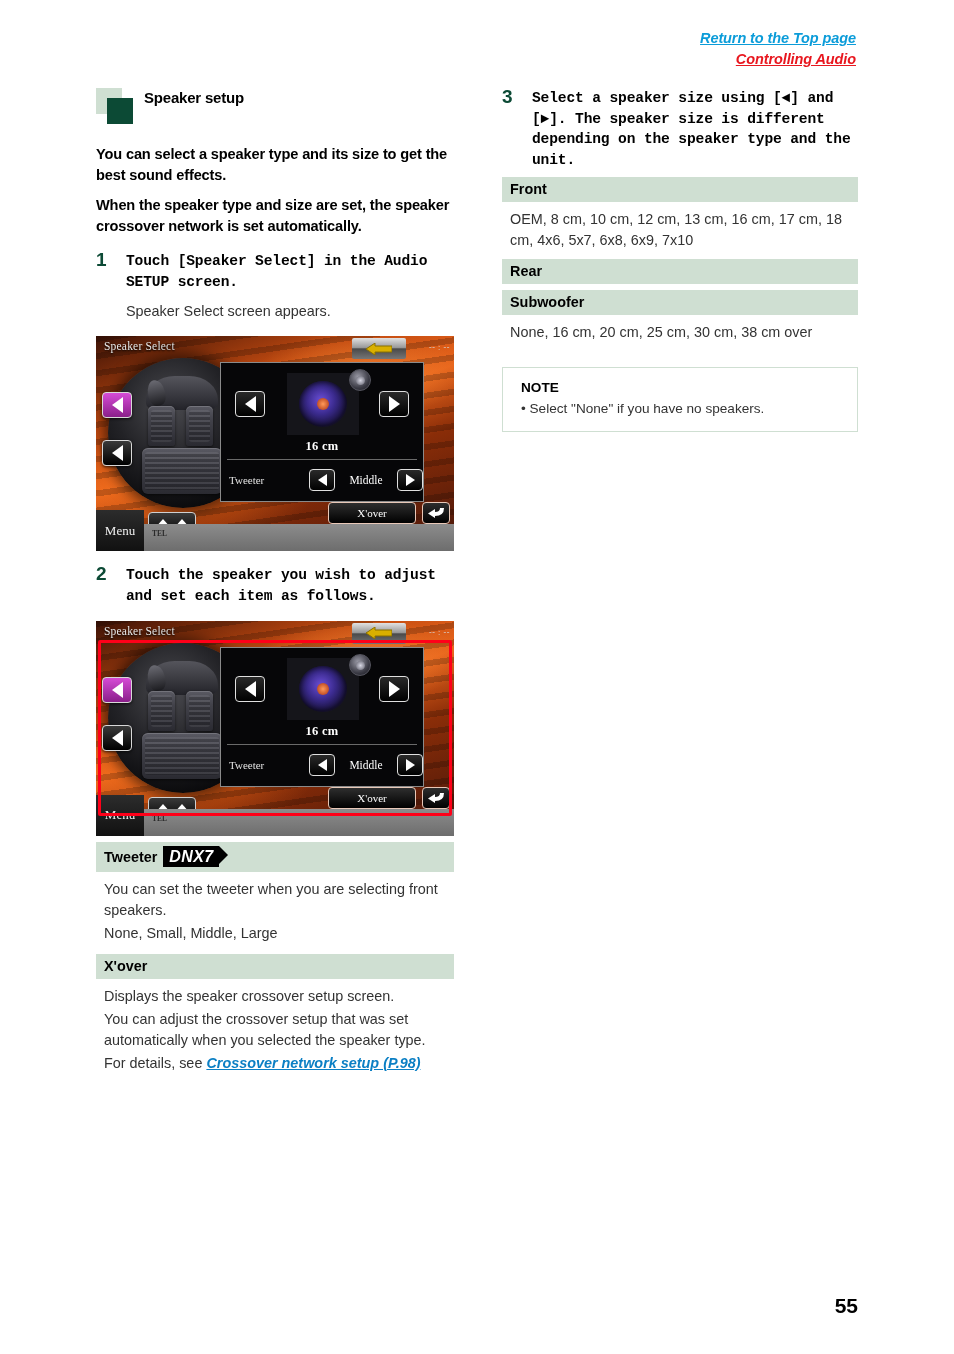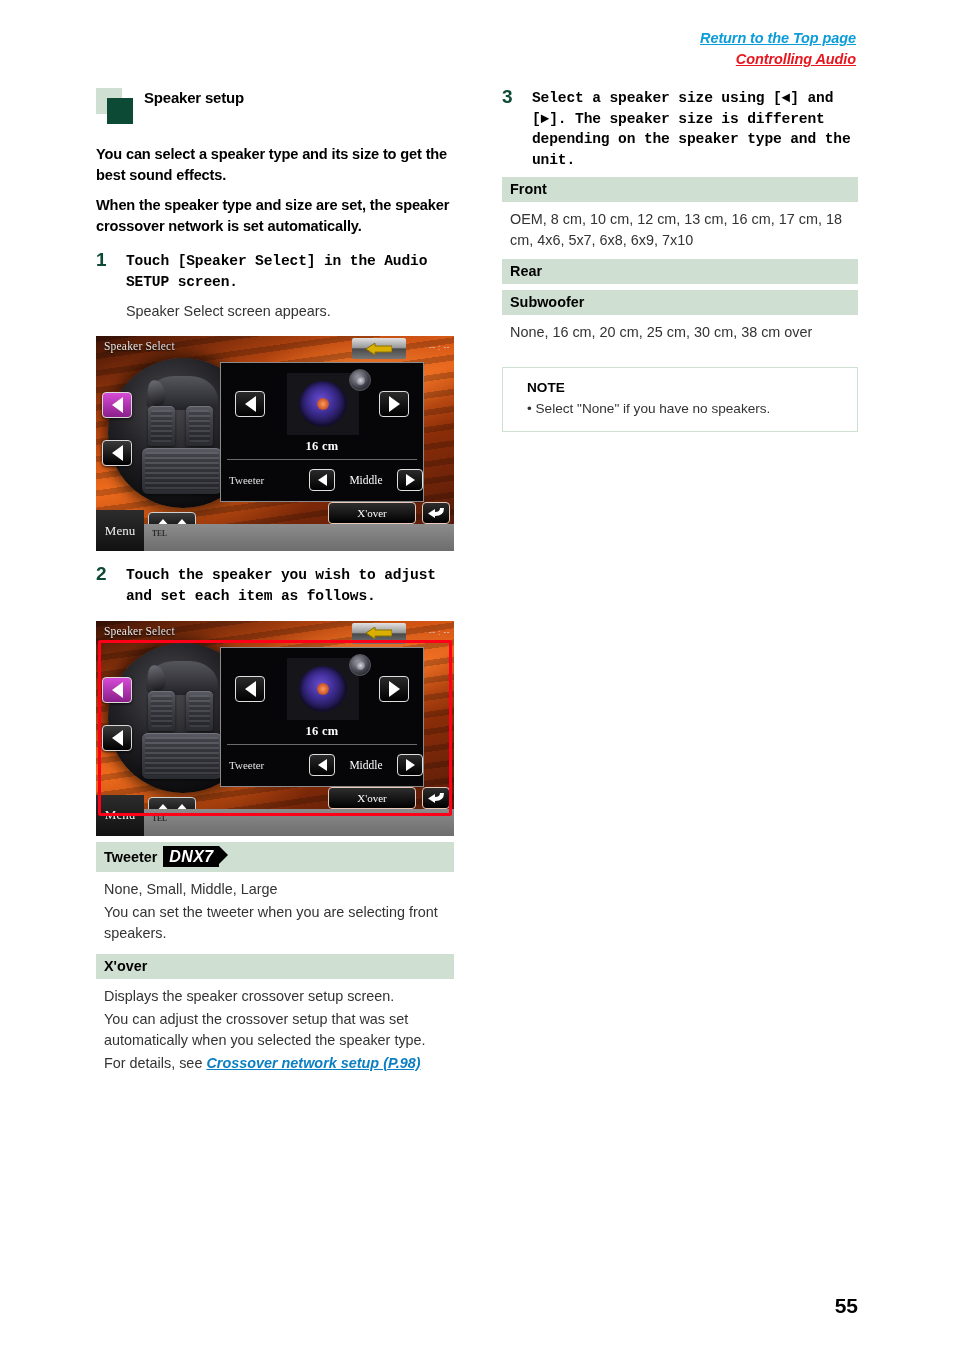--- a/index.html
+++ b/index.html
@@ -168,21 +168,21 @@
     color: #0b7fc4;
     font-weight: bold;
     font-style: italic;
     text-decoration: underline;
   }
 
   
   .note {
     border: 1.5px solid #cfdfd2;
     margin-top: 22px;
-    padding: 12px 14px 13px 24px;
+    padding: 12px 14px 13px 18px;
   }
   .note-title {
     font-size: 13.6px;
     font-weight: bold;
     color: #000;
     margin-bottom: 4px;
   }
   .note-item {
     font-size: 13.6px;
     color: #333;
@@ -676,22 +676,22 @@
       <div class="dev-tel">TEL</div>
 
       <div class="highlight-box"></div>
     </div>
 
     <div class="band">
       <span>Tweeter</span>
       <span class="model-badge">DNX7</span>
     </div>
     <div class="band-body">
+      <p>You can set the tweeter when you are selecting front speakers.</p>
       <p>None, Small, Middle, Large</p>
-      <p>You can set the tweeter when you are selecting front speakers.</p>
     </div>
 
     <div class="band">
       <span>X'over</span>
     </div>
     <div class="band-body">
       <p>Displays the speaker crossover setup screen.</p>
       <p>You can adjust the crossover setup that was set automatically when you selected the speaker type.</p>
       <p><span>For details, see </span><a class="inline-link" href="#">Crossover network setup (P.98)</a></p>
     </div>

